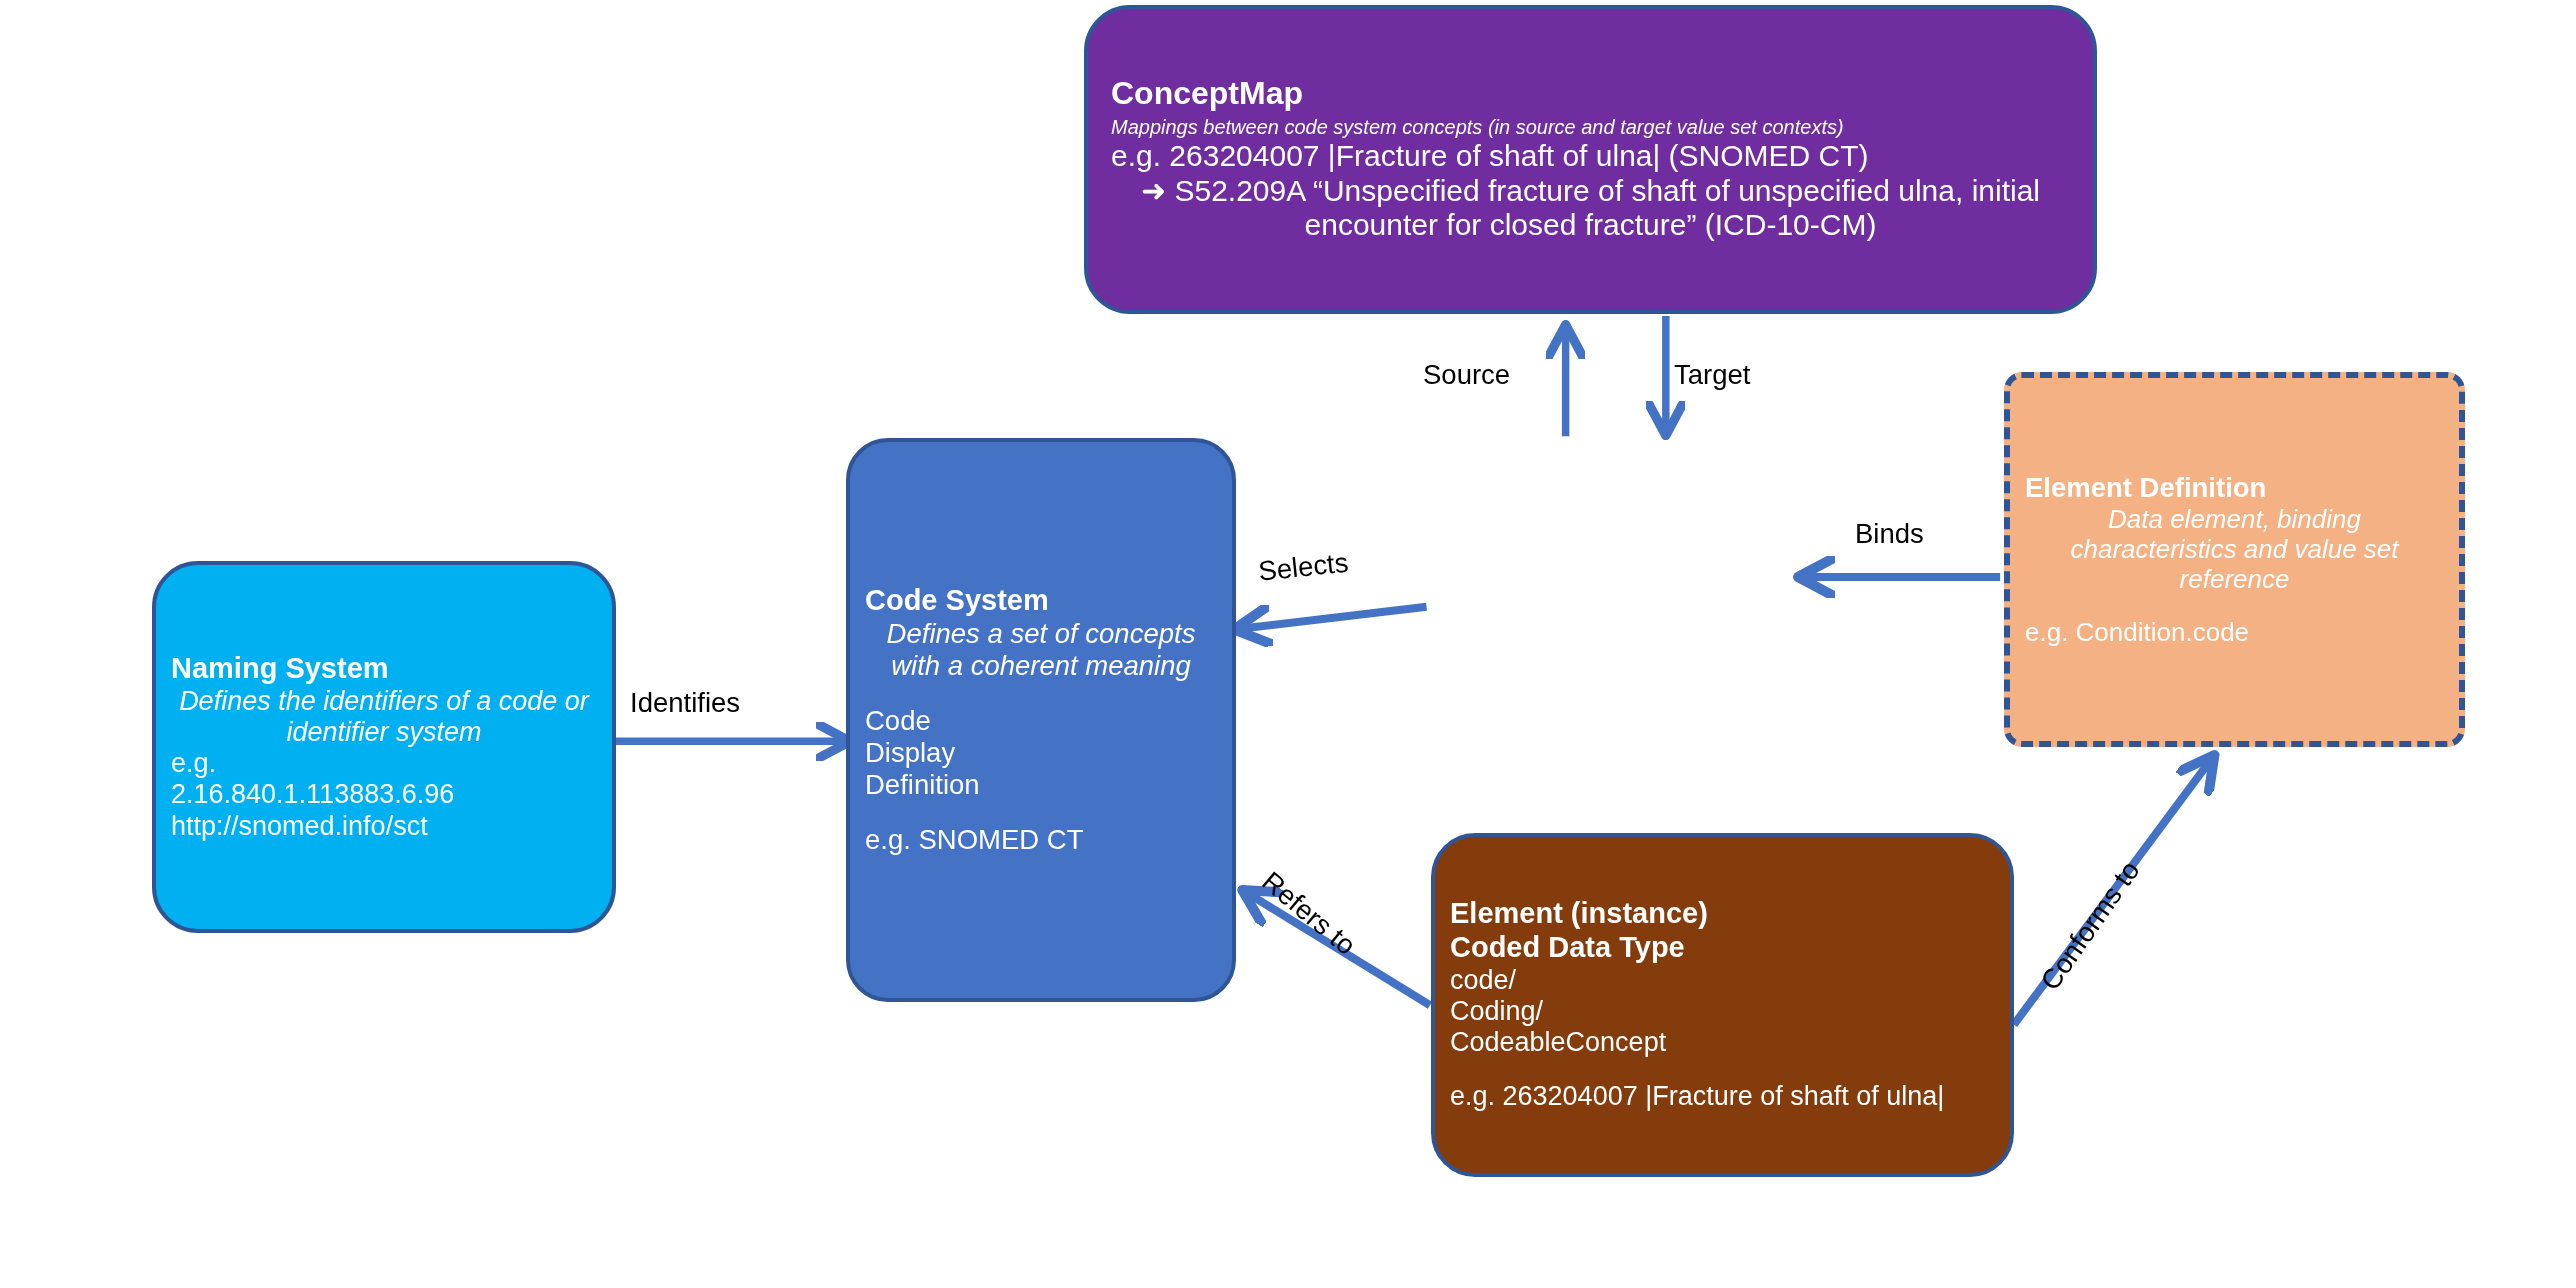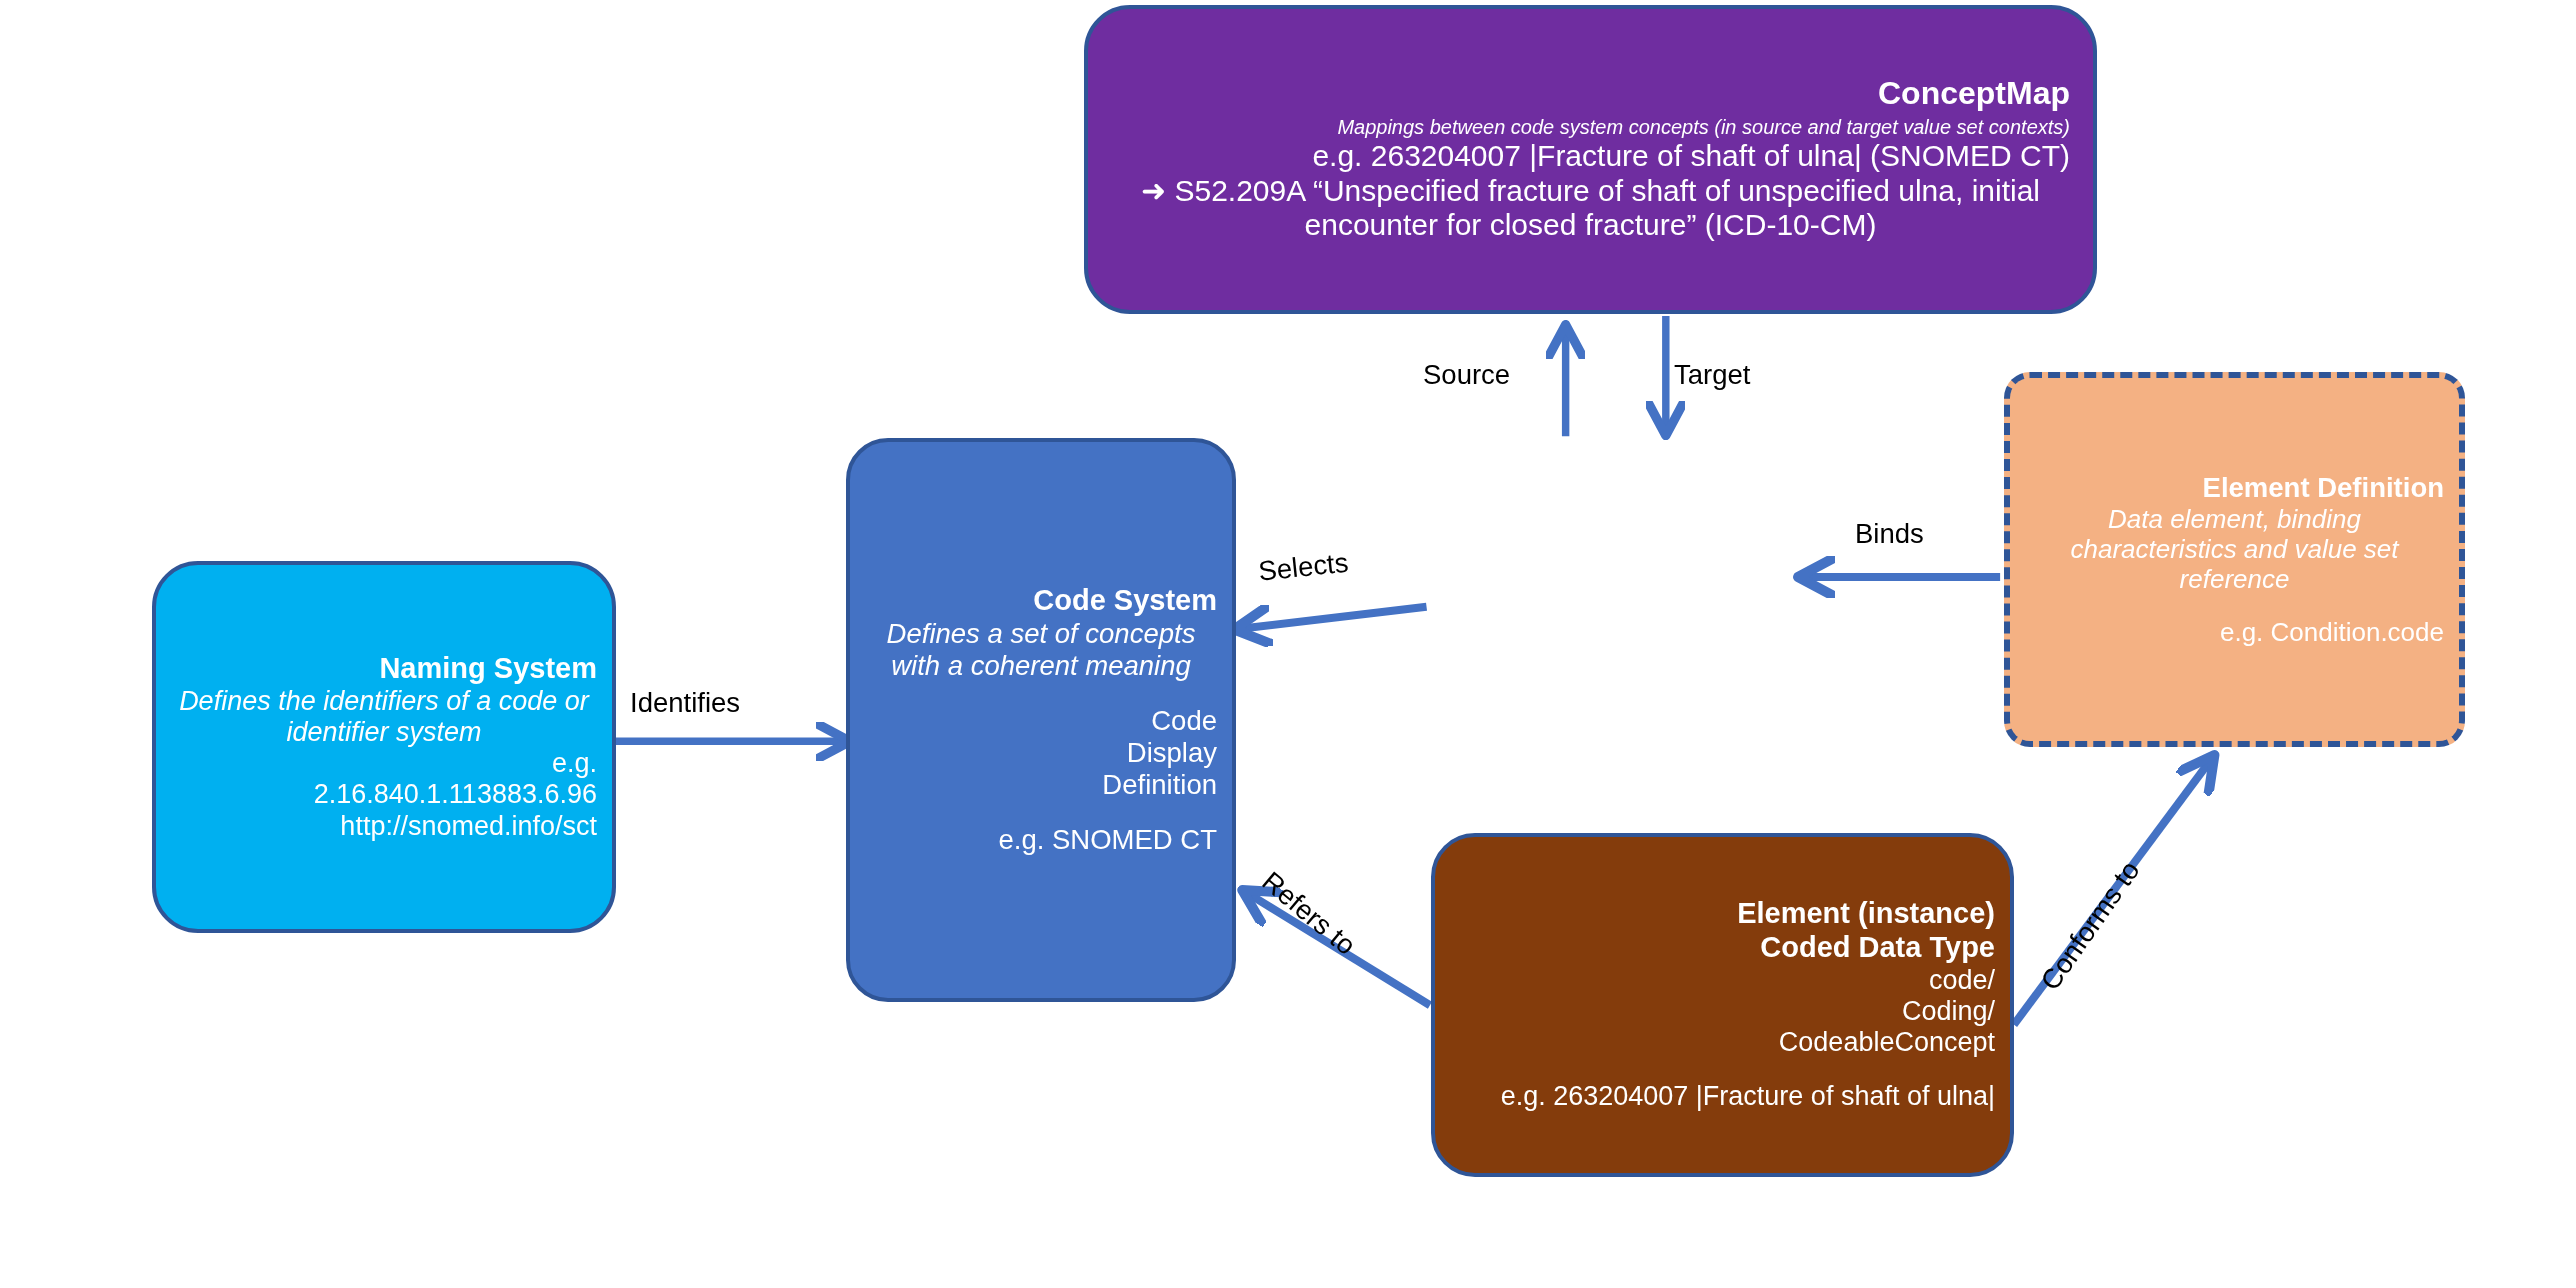--- a/index.html
+++ b/index.html
@@ -21,21 +21,21 @@
   .node {
     position: absolute;
     box-sizing: border-box;
     border-radius: 40px;
     border: 4px solid #2F5597;
     color: #ffffff;
     text-align: center;
     display: flex;
     flex-direction: column;
     justify-content: center;
-    align-items: flex-end;
+    align-items: flex-start;
     padding: 5.7px 15px;
   }
   .node .title {
     font-weight: bold;
     line-height: 1.16;
   }
   .node .desc {
     font-style: italic;
     line-height: 1.16;
   }
@@ -90,21 +90,21 @@
   }
   #node-valueset .title { font-size: 29px; }
   #node-valueset .desc  { font-size: 27px; }
   #node-valueset .plain { font-size: 27px; }
 
   #node-elementdefinition {
     left: 2004px; top: 372px;
     width: 461px; height: 375px;
     background: #F4B183;
     border: 6.3px dashed #2F5597;
-    border-radius: 26px;
+    border-radius: 18px;
     font-size: 26px;
   }
   #node-elementdefinition .title { font-size: 27.5px; }
   #node-elementdefinition .desc  { font-size: 26px; }
   #node-elementdefinition .plain { font-size: 26px; }
 
   #node-elementinstance {
     left: 1431px; top: 833px;
     width: 583px; height: 344px;
     background: #843C0C;

